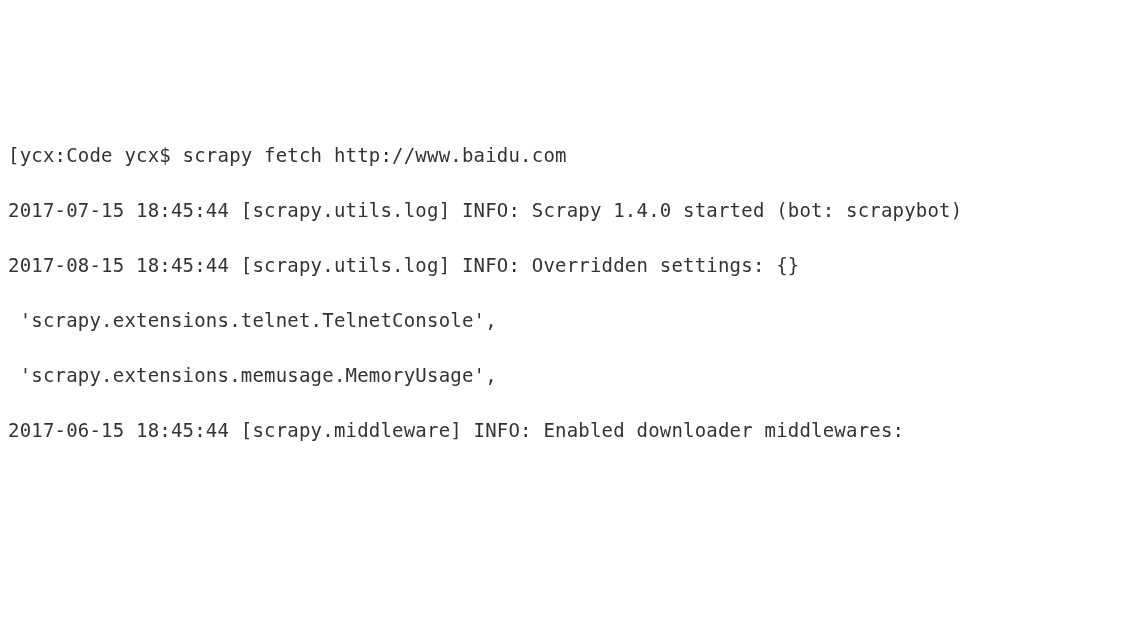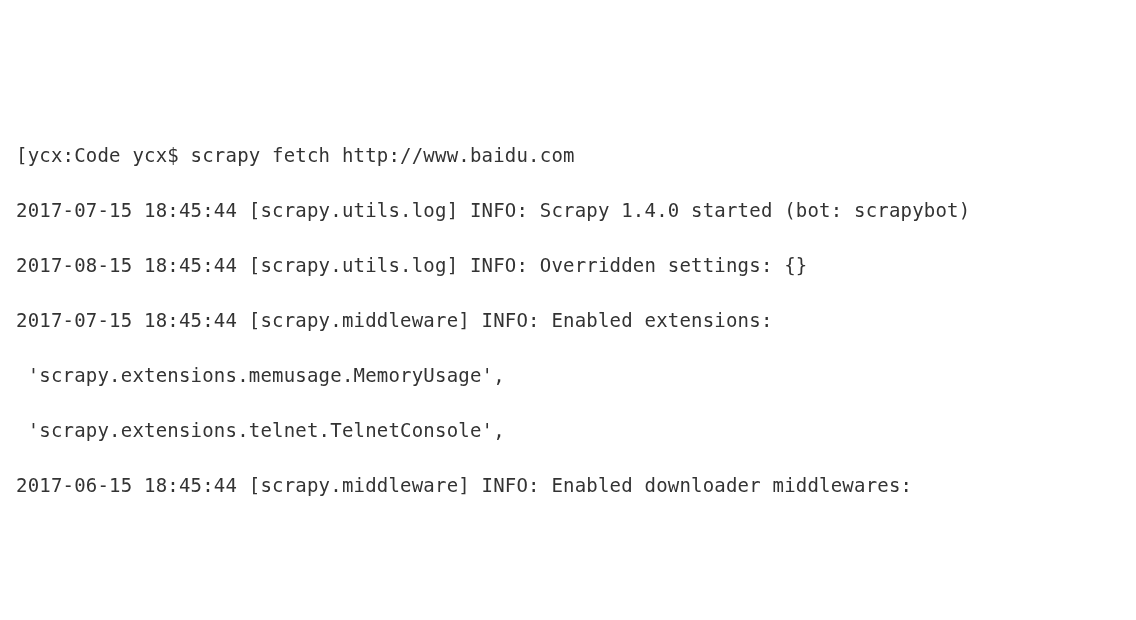--- a/index.html
+++ b/index.html
@@ -9,35 +9,33 @@
       font-size: 19px;
       line-height: 1.45;
       color: #333333;
       background: #ffffff;
       white-space: pre-wrap;
       word-break: break-all;
       letter-spacing: 0.2px;
     }
     .line {
       display: block;
-      margin-left: 8px;
     }
   </style>
 </head>
 <body>
 
 
 
 <div>
 <span class="line">[ycx:Code ycx$ scrapy fetch http://www.baidu.com</span>
 <span class="line">2017-07-15 18:45:44 [scrapy.utils.log] INFO: Scrapy 1.4.0 started (bot: scrapybot)</span>
 <span class="line">2017-08-15 18:45:44 [scrapy.utils.log] INFO: Overridden settings: {}</span>
-<span class="line">2017-07-15 18:45:44 [scrapy.middleware] INFO: Enabled extensions:</span>
+<span class="line"> 'scrapy.extensions.telnet.TelnetConsole',</span>
 <span class="line"> 'scrapy.extensions.memusage.MemoryUsage',</span>
-<span class="line"> 'scrapy.extensions.telnet.TelnetConsole',</span>
 <span class="line">2017-06-15 18:45:44 [scrapy.middleware] INFO: Enabled downloader middlewares:</span>
 
 
 
 
 
 
 
 
 

